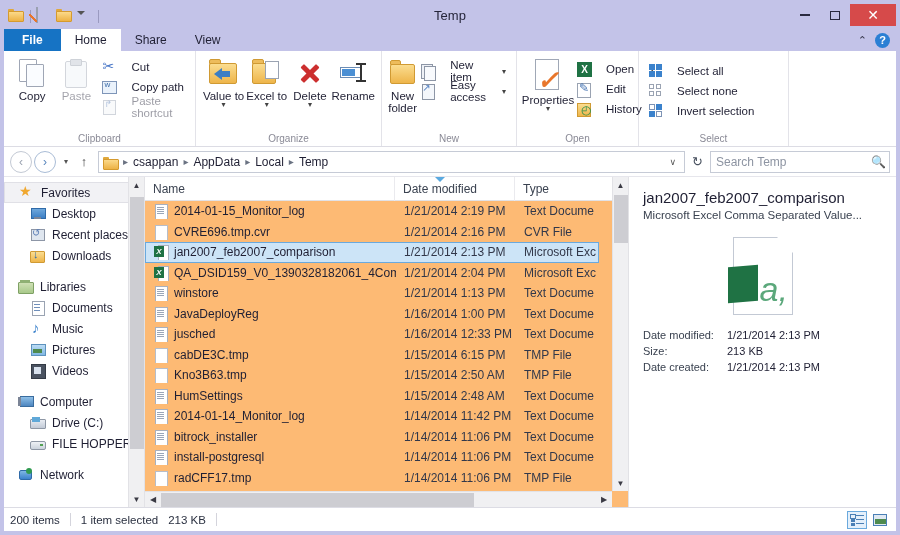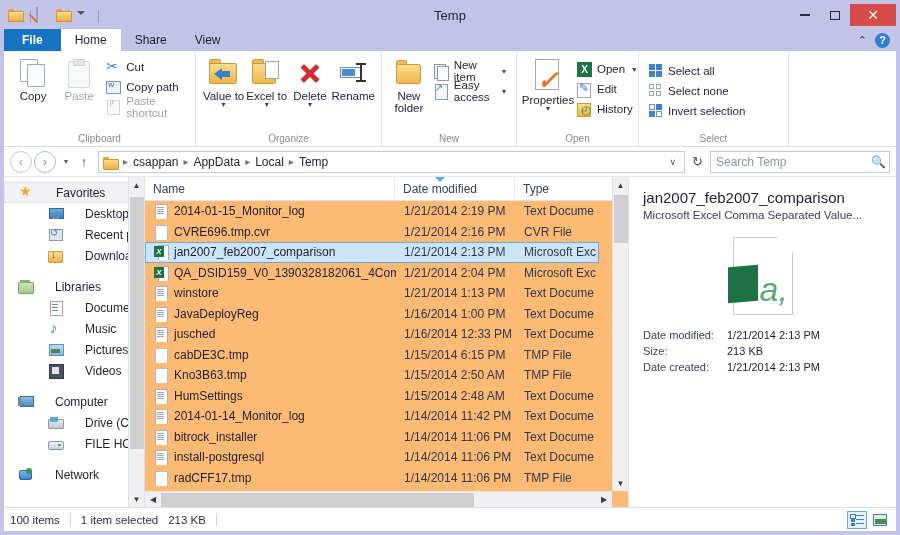--- a/index.html
+++ b/index.html
@@ -112,21 +112,21 @@
     height: 15px; line-height: 15px; text-align: center;
     font-size: 10px; color: #8a8a96;
   }
   .big-btn {
     width: 54px; display: flex; flex-direction: column; align-items: center;
     padding-top: 4px; cursor: pointer; text-align: center;
   }
   .big-btn.dis { opacity: .42; cursor: default; }
   .big-lbl { font-size: 11.5px; color: #1f1f33; line-height: 12px; margin-top: 3px; }
   .small-btn {
-    display: flex; align-items: center; gap: 5px; height: 20px;
+    display: flex; align-items: center; gap: 14px; height: 20px;
     padding: 0 4px; cursor: pointer; font-size: 11.5px; color: #1f1f33;
   }
   .small-btn.dis { opacity: .45; cursor: default; }
   .scol { display: flex; flex-direction: column; justify-content: flex-start; padding-top: 2px; }
   .caret { font-size: 8px; color: #444; margin-left: 2px; }
   .caret-b { font-size: 8px; color: #444; line-height: 6px; }
 
   
   .ic { position: relative; display: inline-block; flex: none; }
   .ic-copy { width: 26px; height: 28px; }
@@ -336,26 +336,26 @@
   
   .body { flex: 1; display: flex; background: #fff; min-height: 0; }
 
   
   .sidebar {
     width: 140px; background: #fff; position: relative;
     overflow: hidden; flex: none;
   }
   .sb-scroll { height: 100%; padding-top: 5px; }
   .sb-item {
-    display: flex; align-items: center; gap: 21px; height: 21px;
+    display: flex; align-items: center; gap: 6px; height: 21px;
     font-size: 12px; color: #1f1f33; cursor: pointer; padding-left: 12px;
     white-space: nowrap;
   }
   .sb-item.root { padding-left: 14px; font-weight: normal; }
-  .sb-item.child { padding-left: 44px; text-align: right; }
+  .sb-item.child { padding-left: 26px; text-align: right; }
   .sb-item.sel { background: #f2f2f5; border: 1px solid #e0e0e6; }
   .sb-gap { height: 10px; }
   .sb-ico { width: 16px; height: 14px; position: relative; flex: none; }
   .star::before {
     content: "\2605"; position: absolute; left: 0; top: -3px;
     font-size: 14px; color: #f0a830;
   }
   .desk::before {
     content: ""; position: absolute; left: 1px; top: 1px; width: 13px; height: 9px;
     background: linear-gradient(#6fa8dc, #3c7ec4); border: 1px solid #2f6aa8;
@@ -1080,21 +1080,21 @@
         <span class="det-val">213 KB</span>
       </div>
       <div class="det-row">
         <span class="det-lbl">Date created:</span>
         <span class="det-val">1/21/2014 2:13 PM</span>
       </div>
     </div>
   </div>
 
   <div class="statusbar">
-    <span class="st-item">100 items</span>
+    <span class="st-item">200 items</span>
     <span class="st-sep"></span>
     <span class="st-item">1 item selected</span>
     <span class="st-item">213 KB</span>
     <span class="st-sep"></span>
     <div class="viewbtns">
       <div class="vbtn active">
           <span class="vb-details"></span>
         </div>
       <div class="vbtn">
           <span class="vb-large"></span>

